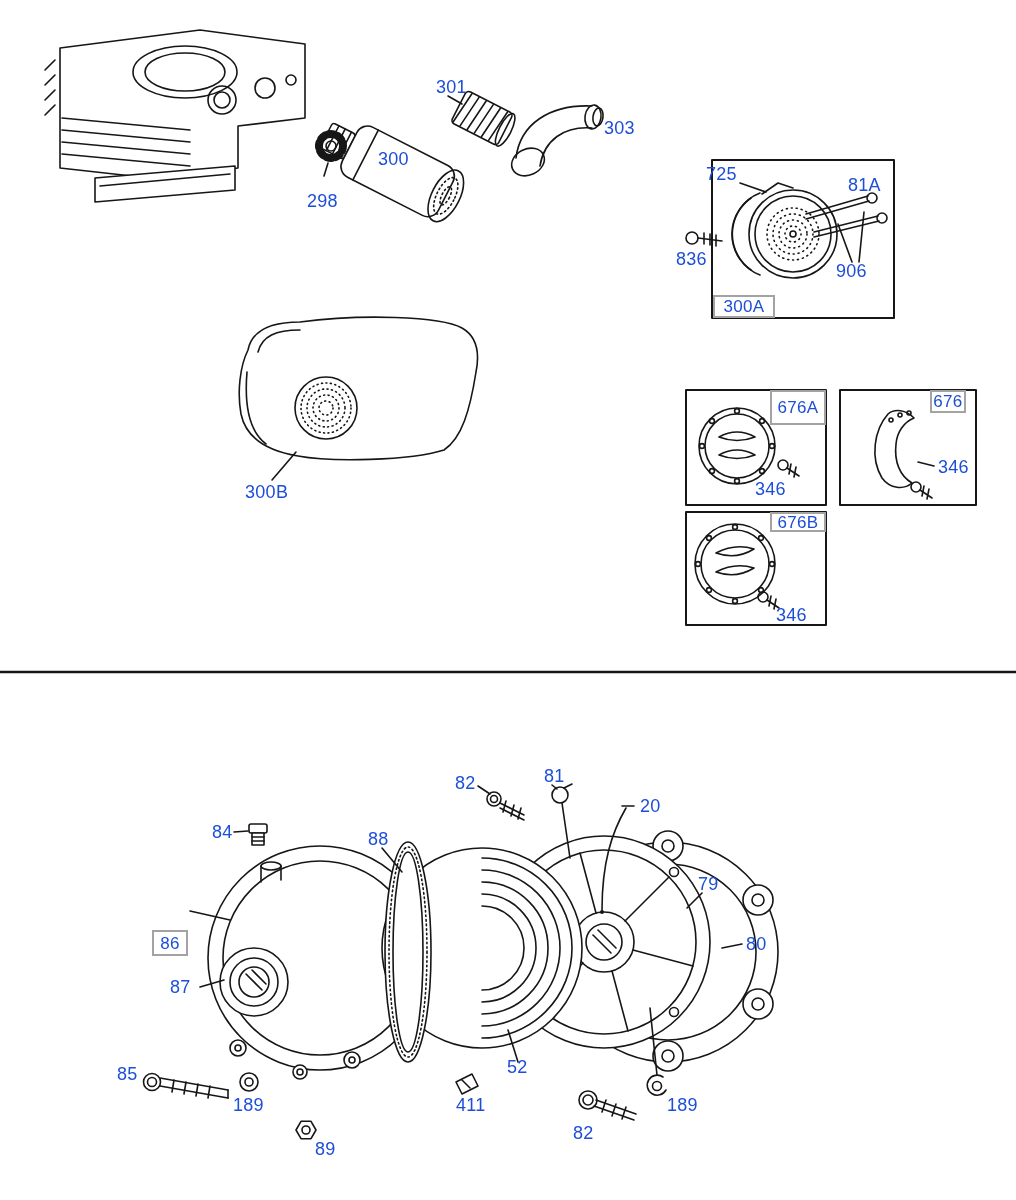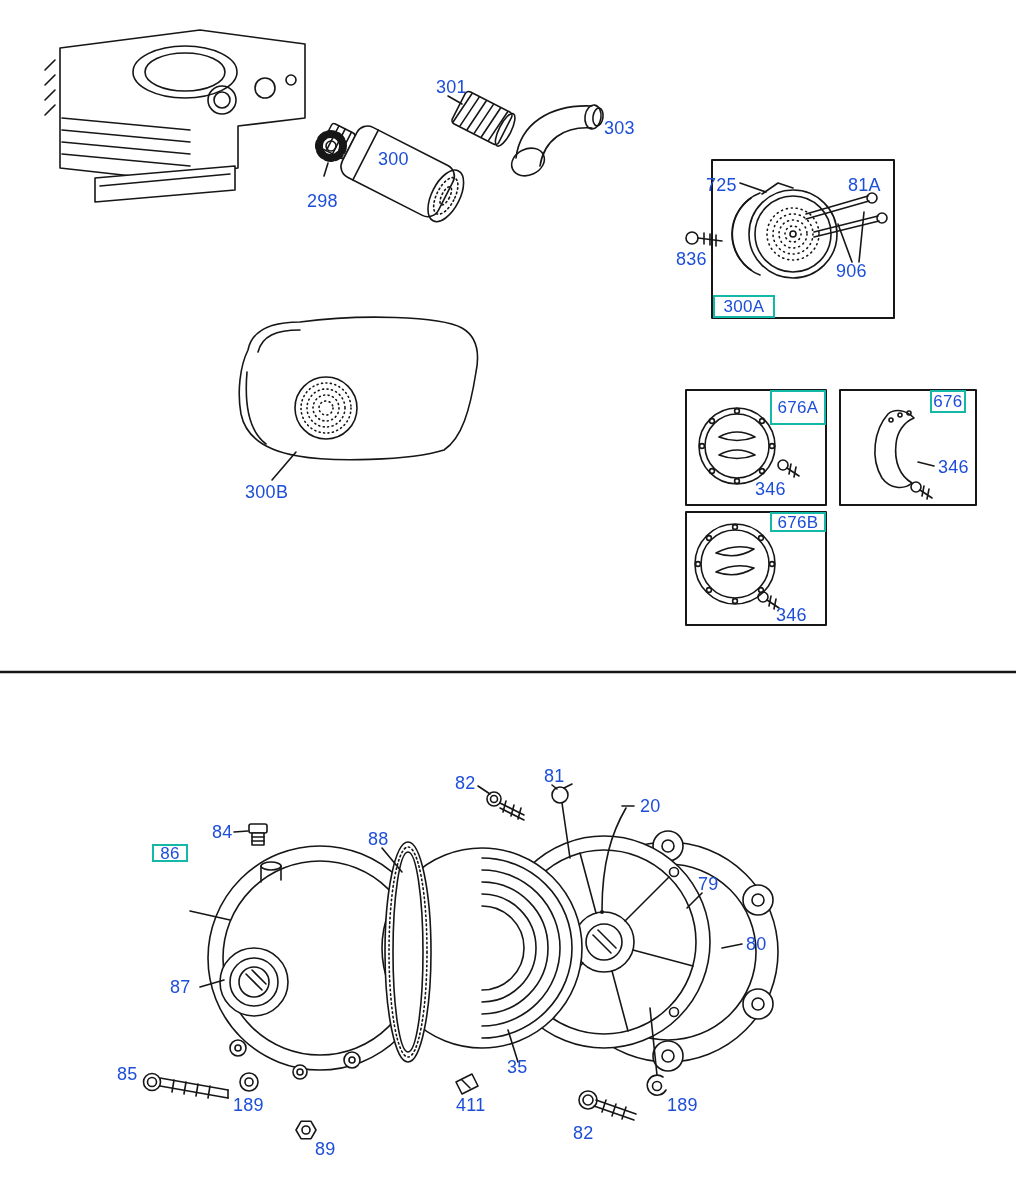--- a/index.html
+++ b/index.html
@@ -1,21 +1,21 @@
 <!DOCTYPE html>
 <html><head>
 <meta charset="utf-8">
 <style>
   html,body{margin:0;padding:0;background:#ffffff;}
   .stage{position:relative;width:1016px;height:1200px;background:#ffffff;
          font-family:"Liberation Sans",sans-serif;overflow:hidden;}
   svg.art{position:absolute;left:0;top:0;display:block;}
   .callout{position:absolute;font-size:18px;line-height:1;color:#1d4ed8;
            white-space:nowrap;letter-spacing:.3px;}
-  .callout.boxed{border:2px solid #14b8a6;background:#ffffff;display:flex;
+  .callout.boxed{border:2px solid #a3a3a3;background:#ffffff;display:flex;
                  align-items:center;justify-content:center;font-size:17px;
                  box-sizing:border-box;}
 </style>
 </head>
 <body>
 
 <div class="stage">
 
 <svg class="art" width="1016" height="1200" viewBox="0 0 1016 1200">
   <g fill="none" stroke="#161616" stroke-width="1.6" stroke-linecap="round" stroke-linejoin="round">
@@ -320,44 +320,44 @@
       <circle cx="657" cy="1086" r="4.5"></circle>
       <line x1="657" y1="1075" x2="650" y2="1008"></line>
     </g>
   </g>
 </svg>
 
 <div class="callout" style="left:436px;top:78px">301</div>
 <div class="callout" style="left:604px;top:119px">303</div>
 <div class="callout" style="left:378px;top:150px">300</div>
 <div class="callout" style="left:307px;top:192px">298</div>
-<div class="callout" style="left:706px;top:176px">725</div>
+<div class="callout" style="left:706px;top:165px">725</div>
 <div class="callout" style="left:848px;top:176px">81A</div>
 <div class="callout" style="left:676px;top:250px">836</div>
 <div class="callout" style="left:836px;top:262px">906</div>
 <div class="callout" style="left:245px;top:483px">300B</div>
 <div class="callout" style="left:755px;top:480px">346</div>
 <div class="callout" style="left:938px;top:458px">346</div>
 <div class="callout" style="left:776px;top:606px">346</div>
 
 <div class="callout" style="left:455px;top:774px">82</div>
 <div class="callout" style="left:544px;top:767px">81</div>
 <div class="callout" style="left:640px;top:797px">20</div>
 <div class="callout" style="left:212px;top:823px">84</div>
 <div class="callout" style="left:368px;top:830px">88</div>
 <div class="callout" style="left:698px;top:875px">79</div>
 <div class="callout" style="left:746px;top:935px">80</div>
 <div class="callout" style="left:170px;top:978px">87</div>
-<div class="callout" style="left:507px;top:1058px">35</div>
+<div class="callout" style="left:507px;top:1058px">52</div>
 <div class="callout" style="left:117px;top:1065px">85</div>
 <div class="callout" style="left:233px;top:1096px">189</div>
 <div class="callout" style="left:456px;top:1096px">411</div>
 <div class="callout" style="left:667px;top:1096px">189</div>
 <div class="callout" style="left:573px;top:1124px">82</div>
 <div class="callout" style="left:315px;top:1140px">89</div>
 
 <div class="callout boxed" style="left:713px;top:295px;width:62px;height:23px">300A</div>
 <div class="callout boxed" style="left:770px;top:390px;width:56px;height:35px">676A</div>
 <div class="callout boxed" style="left:930px;top:390px;width:36px;height:23px">676</div>
 <div class="callout boxed" style="left:770px;top:512px;width:56px;height:20px">676B</div>
-<div class="callout boxed" style="left:152px;top:844px;width:36px;height:18px">86</div>
+<div class="callout boxed" style="left:152px;top:930px;width:36px;height:26px">86</div>
 
 </div>
 
 </body></html>

